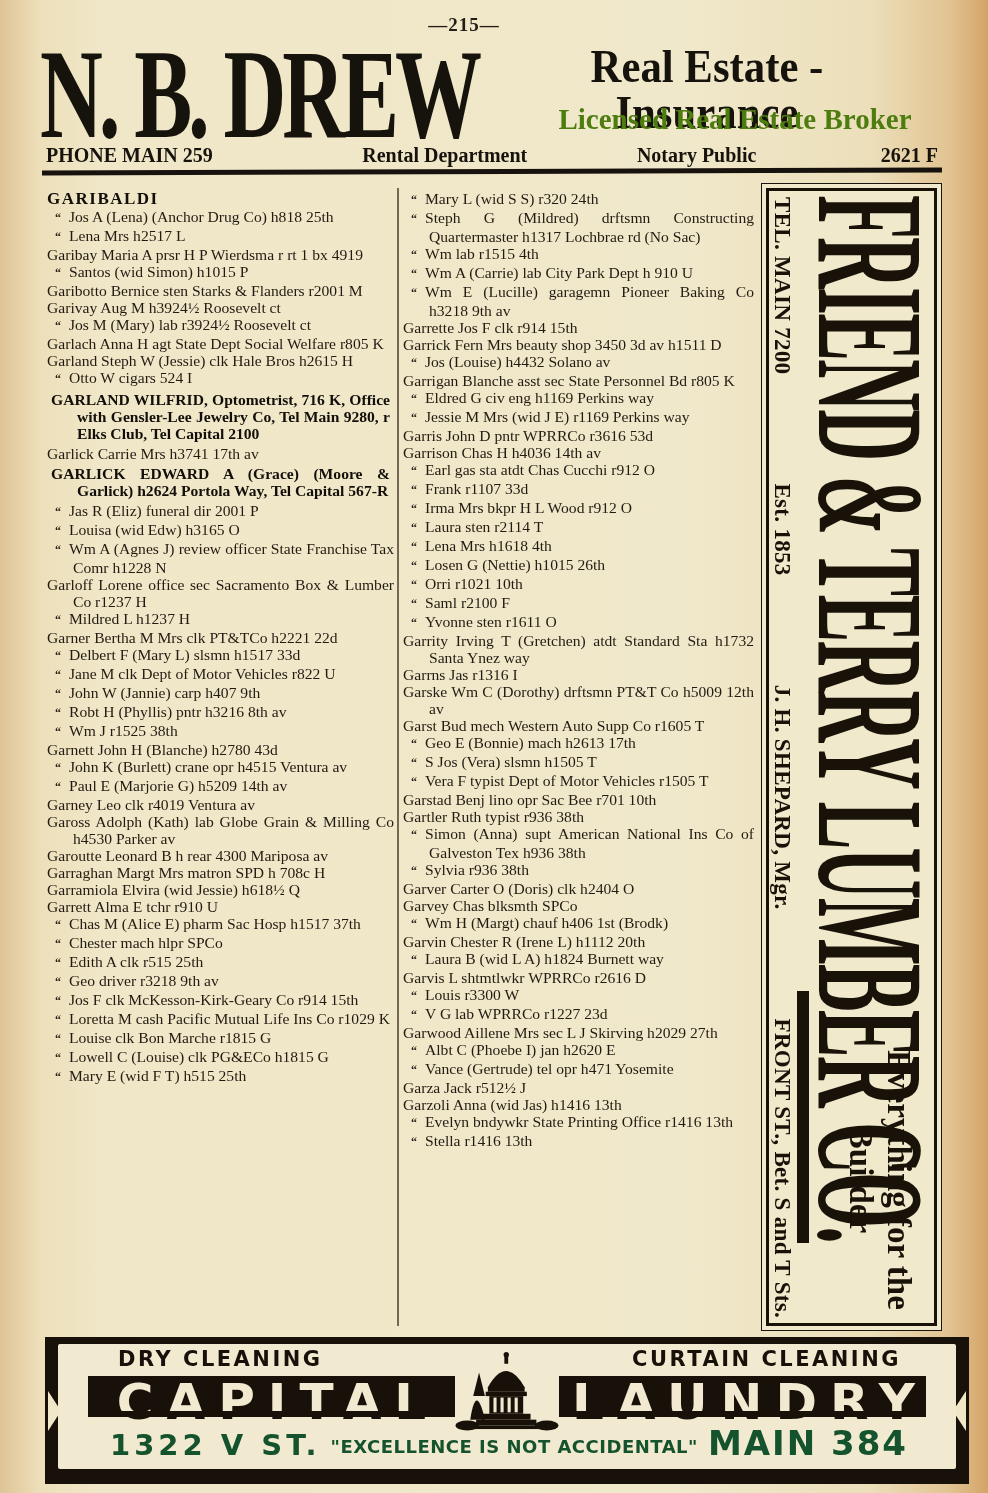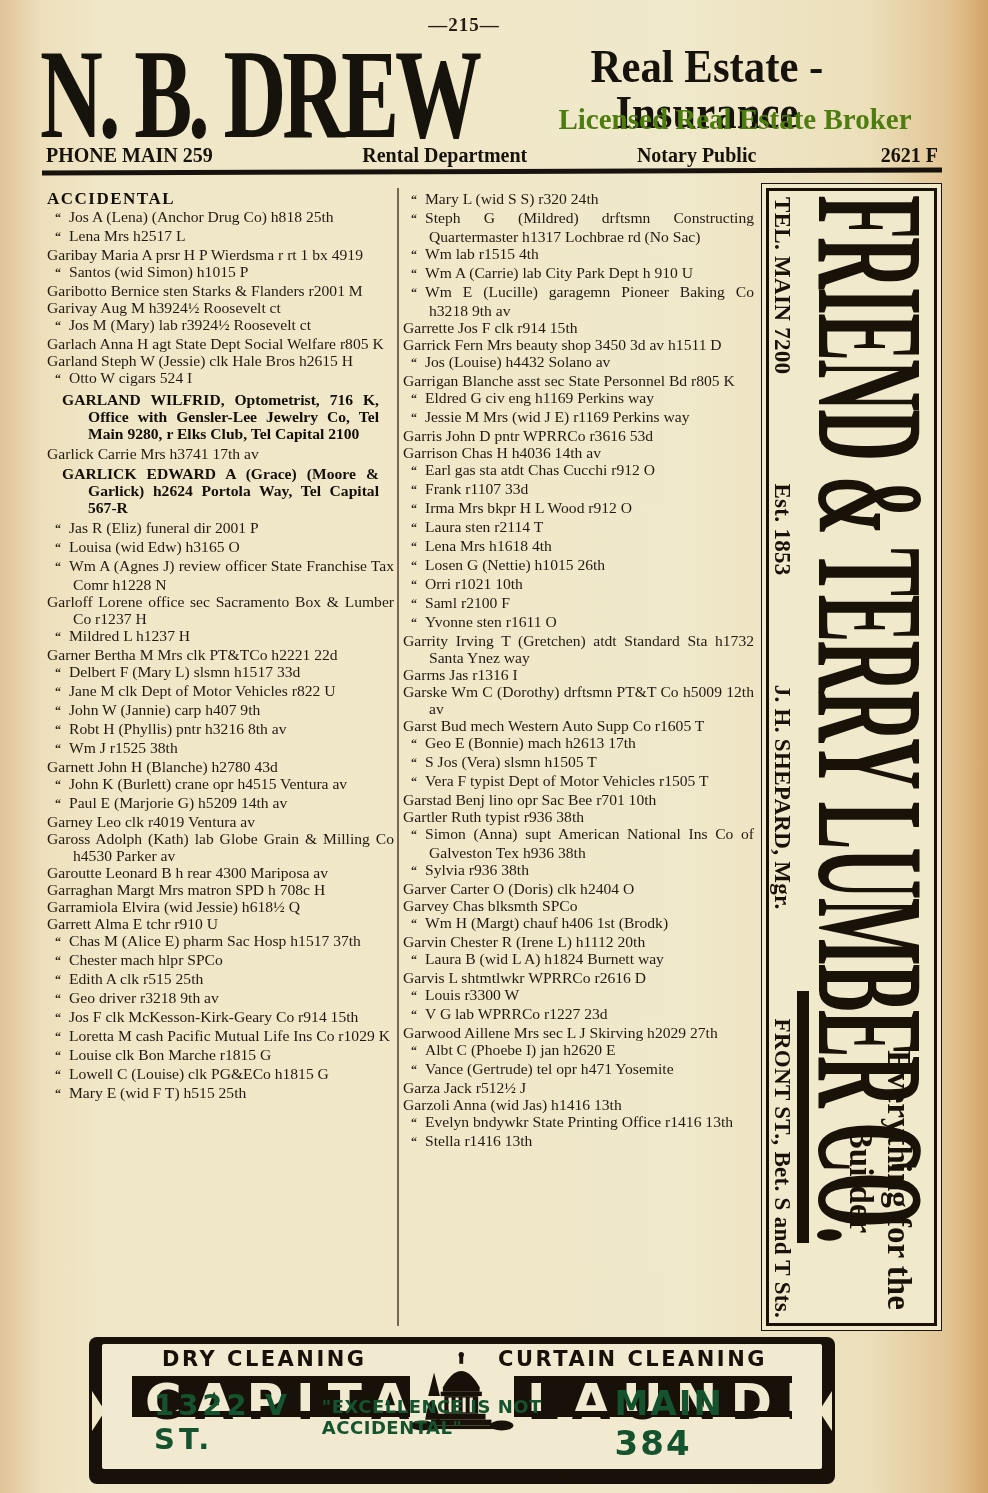--- a/index.html
+++ b/index.html
@@ -32,41 +32,41 @@
     transform:rotate(-.2deg); }
 
   
   .col{ position:absolute; top:190px; height:1140px; overflow:hidden;
     font-size:15.6px; line-height:17px; text-align:justify; color:#221b12; }
   .col-left{ left:47px;  width:347px; }
   .col-right{ left:403px; width:351px; }
   .divider{ position:absolute; left:397px; top:188px; width:1.5px; height:1138px; background:#564737; opacity:.8;}
   .entry{ padding-left:26px; text-indent:-26px; }
   .entry.e-h{ font-weight:700; font-size:17px; letter-spacing:1.5px; text-align:left; color:#120e09; margin-bottom:1px;}
-  .entry.e-b{ font-weight:700; color:#120e09; margin:3px 15px; }
+  .entry.e-b{ font-weight:700; color:#120e09; margin:3px 4px; }
   .entry.e-d{ text-indent:-18px; }
   .ditto{ font-size:12px; font-weight:700; padding-right:9px; letter-spacing:-1px; }
 
   
   .sidebar{ position:absolute; left:761px; top:183px; width:181px; height:1148px;
     border:1.5px solid #1a140d; padding:4px; background:#f1e9cb; }
   .sidebar-frame{ width:100%; height:100%; border:3.5px solid #181209; position:relative; overflow:hidden; }
   .rot{ position:absolute; left:0; top:0; width:1131px; height:162px;
     transform:rotate(90deg) translateY(-162px); transform-origin:top left; }
   .fbig{ position:absolute; left:4px; top:-16px; font-weight:700; font-size:153px; line-height:1;
     letter-spacing:-4px; white-space:nowrap; transform:scaleX(.47); transform-origin:left top; color:#181209;}
   .ftag{ position:absolute; left:853px; top:14px; width:272px; text-align:center;
     font-weight:700; font-size:33px; line-height:1.15; color:#181209; }
   .ftag-rule{ position:absolute; left:800px; top:122px; width:252px; height:12px; background:#181209; }
   .fcontact{ position:absolute; left:6px; right:4px; bottom:0px; display:flex; justify-content:space-between;
     font-weight:700; font-size:23px; letter-spacing:.3px; color:#181209; white-space:nowrap;}
 
   
-  .bottom-ad{ position:absolute; left:45px; top:1337px; width:746px; height:147px;
-    background:#17110a; border-radius:8px;margin-left:44px; }
+  .bottom-ad{ position:absolute; left:45px; top:1337px; width:924px; height:147px;
+    background:#17110a; border-radius:0; }
   .notch{ position:absolute; top:50%; width:0; height:0; border-top:20px solid transparent; border-bottom:20px solid transparent; }
   .notch-l{ left:3px;  transform:translateY(-50%); border-left:13px solid #f0e7c8; }
   .notch-r{ right:3px; transform:translateY(-50%); border-right:13px solid #f0e7c8; }
   .panel{ position:absolute; left:13px; right:13px; top:7px; bottom:15px; background:#f2ead0; border-radius:2px;}
   .ba-top{ position:absolute; left:60px; right:55px; top:3px; display:flex; justify-content:space-between;
     font-family:"DejaVu Sans", sans-serif; font-weight:700; font-size:21px; letter-spacing:2.5px; color:#17110a;}
   .ba-mid{ position:absolute; left:30px; right:30px; top:30px; height:64px; display:flex; align-items:flex-start;}
   .bigword{ position:relative; flex:1 1 auto; height:62px; }
   .lbar{ position:absolute; left:0; top:2px; width:100%; height:41px; background:#17110a; }
   .ltxt{ position:absolute; left:0; top:0; width:100%; text-align:center; white-space:nowrap;
@@ -95,21 +95,21 @@
       <span>PHONE MAIN 259</span>
       <span>Rental Department</span>
       <span>Notary Public</span>
       <span>2621 F</span>
     </div>
     <div class="hrule"></div>
   </div>
 
   <div class="col col-left">
 
-  <div class="entry e-h">ACCIDENTAL</div>
+  <div class="entry e-h">GARIBALDI</div>
       <div class="entry e-d"><span class="ditto">“</span>Jos A (Lena) (Anchor Drug Co) h818 25th</div>
       <div class="entry e-d"><span class="ditto">“</span>Lena Mrs h2517 L</div>
       <div class="entry e-n">Garibay Maria A prsr H P Wierdsma r rt 1 bx 4919</div>
       <div class="entry e-d"><span class="ditto">“</span>Santos (wid Simon) h1015 P</div>
       <div class="entry e-n">Garibotto Bernice sten Starks &amp; Flanders r2001 M</div>
       <div class="entry e-n">Garivay Aug M h3924½ Roosevelt ct</div>
       <div class="entry e-d"><span class="ditto">“</span>Jos M (Mary) lab r3924½ Roosevelt ct</div>
       <div class="entry e-n">Garlach Anna H agt State Dept Social Welfare r805 K</div>
       <div class="entry e-n">Garland Steph W (Jessie) clk Hale Bros h2615 H</div>
       <div class="entry e-d"><span class="ditto">“</span>Otto W cigars 524 I</div>

